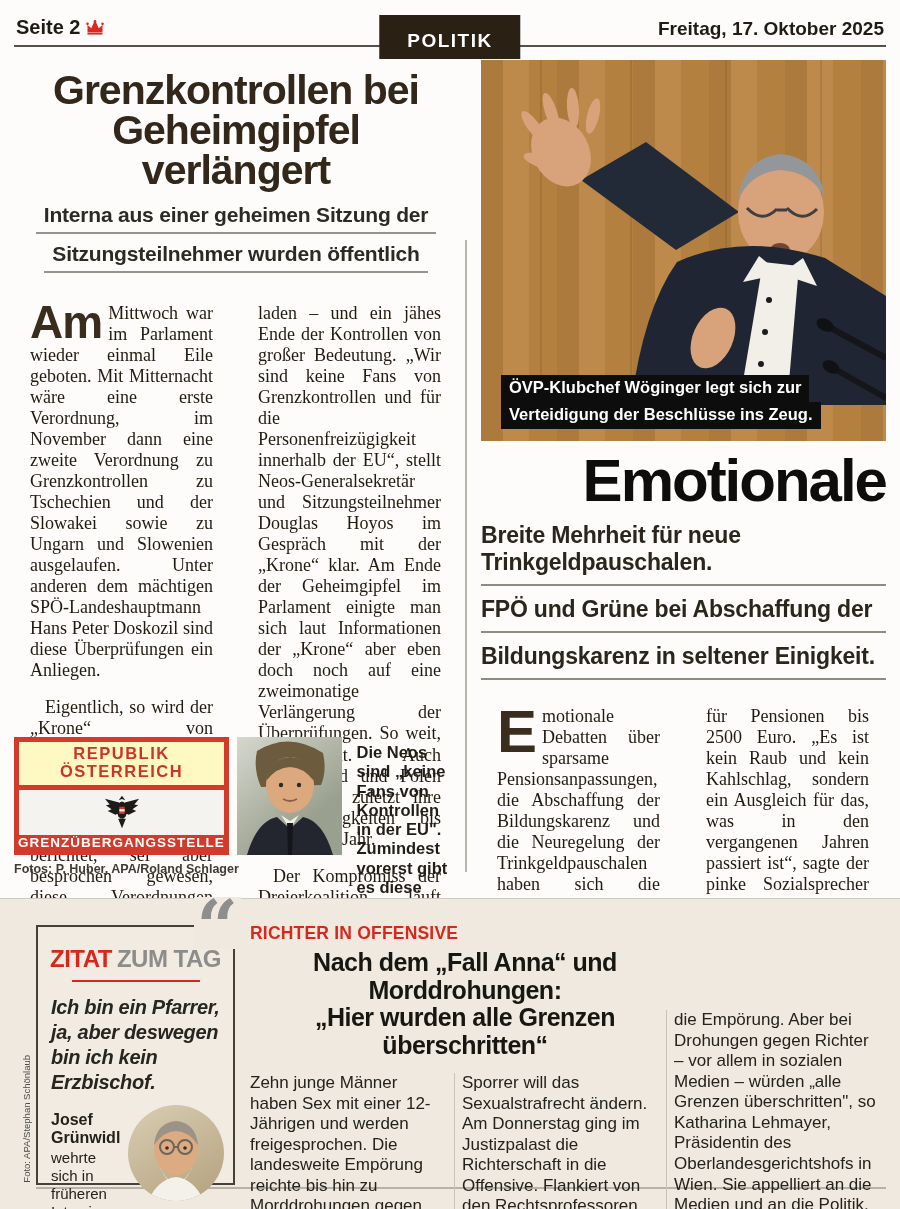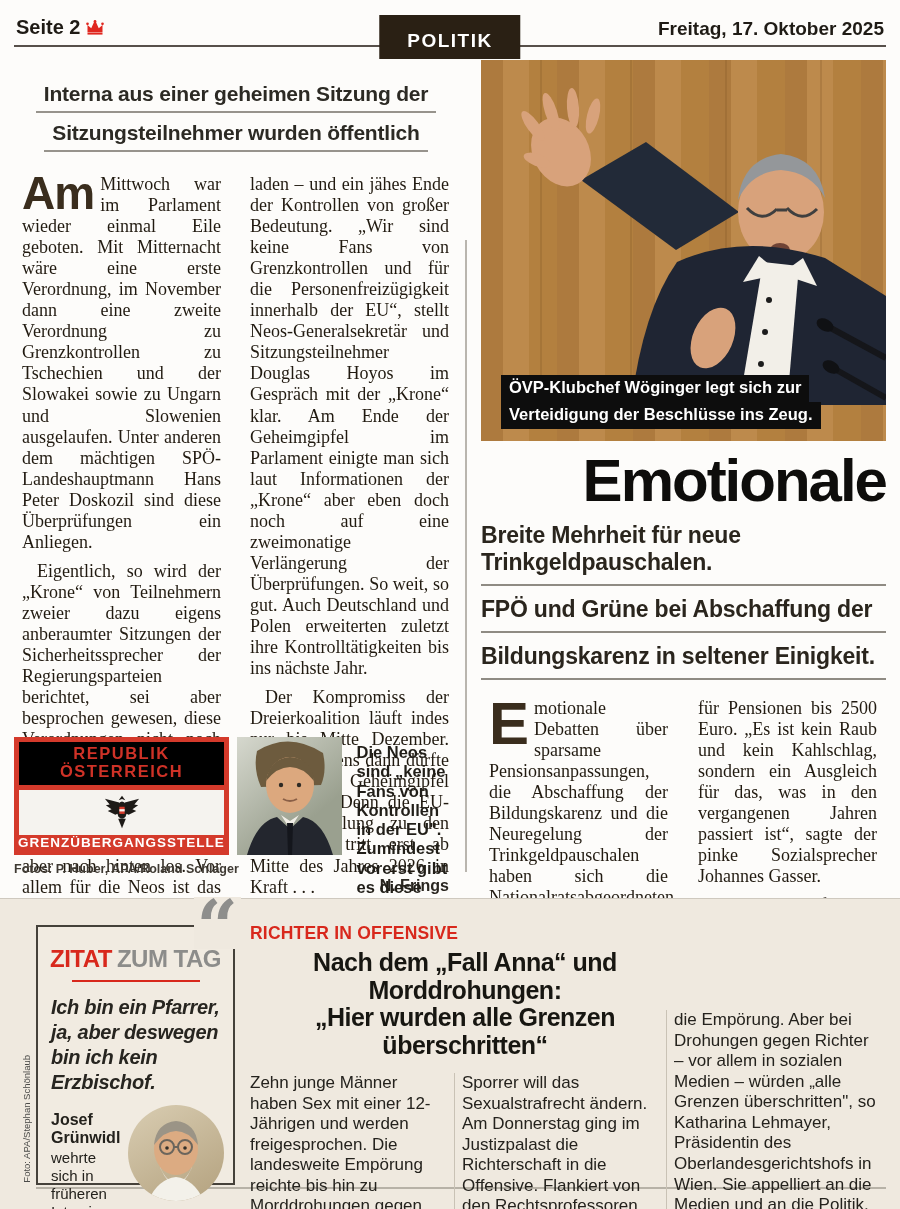--- a/index.html
+++ b/index.html
@@ -18,32 +18,32 @@
   
   .art1{position:absolute;top:70px;left:14px;width:444px;}
   .art1 h1{margin:0;text-align:center;font-size:41px;line-height:0.98;font-weight:800;
     letter-spacing:-1px;color:#32271a;}
   .subhead{margin-top:11px;text-align:center;}
   .subline{display:inline-block;font-size:21px;font-weight:700;color:#2c2a24;
     padding:1px 8px 5px;border-bottom:2px solid #97938c;margin-bottom:7px;letter-spacing:-0.2px;}
   .cols{display:flex;gap:13px;margin-top:7px;}
   .scol{width:215px;font-family:"Liberation Serif",serif;font-size:18px;line-height:1.17;
     color:#211a10;text-align:justify;}
-  .scol p{margin:8px;}
+  .scol p{margin:16px;}
   .indent{text-indent:15px;}
   .dropcap{float:left;font-family:"Liberation Sans",sans-serif;font-weight:800;
     color:#3a2d1d;margin:3px 6px 0 0;letter-spacing:-1px;}
   .dc2{font-size:46px;line-height:0.72;}
   .dc3{font-size:60px;line-height:0.78;}
   .byline{float:right;font-family:"Liberation Sans",sans-serif;font-weight:700;font-size:16px;color:#2a2620;}
 
   
   .photorow{position:absolute;top:737px;left:14px;width:444px;display:flex;gap:8px;}
   .sign{width:216px;height:118px;background:#d43a2b;box-sizing:border-box;padding:5px 5px 0;position:relative;}
-  .sign-band1{background:#000000;text-align:center;color:#cf3227;font-weight:800;
+  .sign-band1{background:#fef9c3;text-align:center;color:#cf3227;font-weight:800;
     font-size:16.5px;line-height:1.08;padding:3px 0 4px;letter-spacing:1.5px;}
   .sign-mid{margin-top:5px;background:#f5f3ef;height:45px;display:flex;align-items:center;justify-content:center;}
   .sign-band3{position:absolute;bottom:5px;left:4px;right:4px;text-align:center;color:#fff;
     font-weight:800;font-size:13.5px;letter-spacing:1px;}
   .portrait{width:106px;height:118px;position:relative;overflow:hidden;background:linear-gradient(140deg,#d6d8ce,#9aa08f 70%);}
   .neos-cap{width:102px;font-weight:700;font-size:16.5px;line-height:1.17;color:#211e18;padding:6px 0 0 6px;}
   .fotos-credit{position:absolute;top:862px;left:14px;font-size:12.5px;font-weight:700;color:#3f3a33;}
 
   
   .vdivider{position:absolute;left:465px;top:240px;width:1.5px;height:632px;background:#b9b5ae;}
@@ -112,20 +112,21 @@
         <circle cx="12" cy="1.8" r="1.7" fill="#e0271f"></circle>
         <circle cx="21" cy="4.6" r="1.6" fill="#e0271f"></circle>
       <rect x="3" y="15.5" width="18" height="2" fill="#e0271f"></rect>
     </svg>
   </span>
 </div>
 <div class="politik-badge">POLITIK</div>
 <div class="hdr-date">Freitag, 17. Oktober 2025</div>
 
 <div class="art1">
+  <h1>Grenzkontrollen bei Geheimgipfel verlängert</h1>
   <div class="subhead">
     <span class="subline">Interna aus einer geheimen Sitzung der</span><br>
     <span class="subline">Sitzungsteilnehmer wurden öffentlich</span>
   </div>
   <div class="cols">
     <div class="scol">
       <p><span class="dropcap dc2">Am</span><span>Mittwoch war im Parlament wieder einmal Eile geboten. Mit Mitternacht wäre eine erste Verordnung, im November dann eine zweite Verordnung zu Grenzkontrollen zu Tschechien und der Slowakei sowie zu Ungarn und Slowenien ausgelaufen. Unter anderen dem mächtigen SPÖ-Landeshauptmann Hans Peter Doskozil sind diese Überprüfungen ein Anliegen.</span></p>
       <p class="indent">Eigentlich, so wird der „Krone“ von Teilnehmern zweier dazu eigens anberaumter Sitzungen der Sicherheitssprecher der Regierungsparteien berichtet, sei aber besprochen gewesen, diese Verordnungen nicht noch einmal zu verlängern. Und eigentlich war über das Ergebnis der Sitzungen auch Stillschweigen vereinbart. Beides ging aber nach hinten los. Vor allem für die Neos ist das Thema emotional aufge-</p>
     </div>
     <div class="scol">

